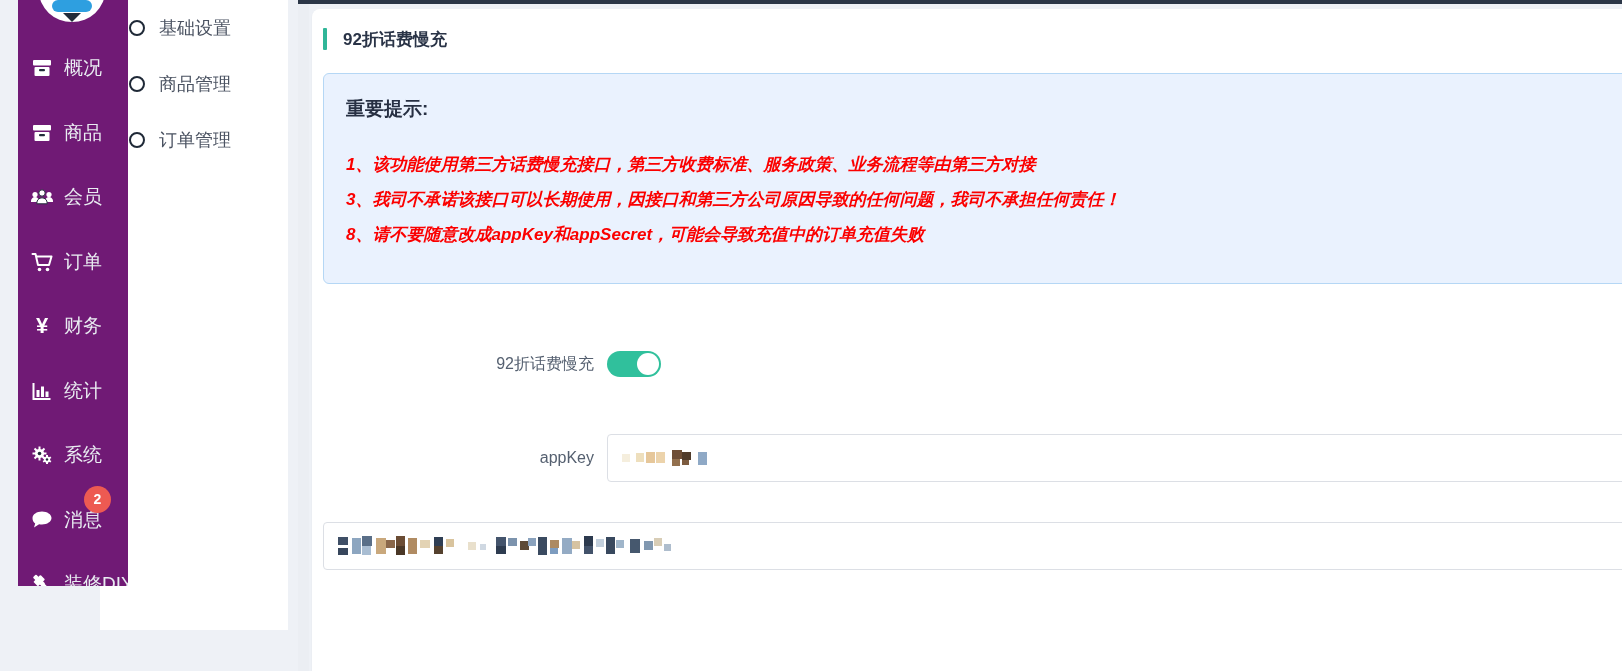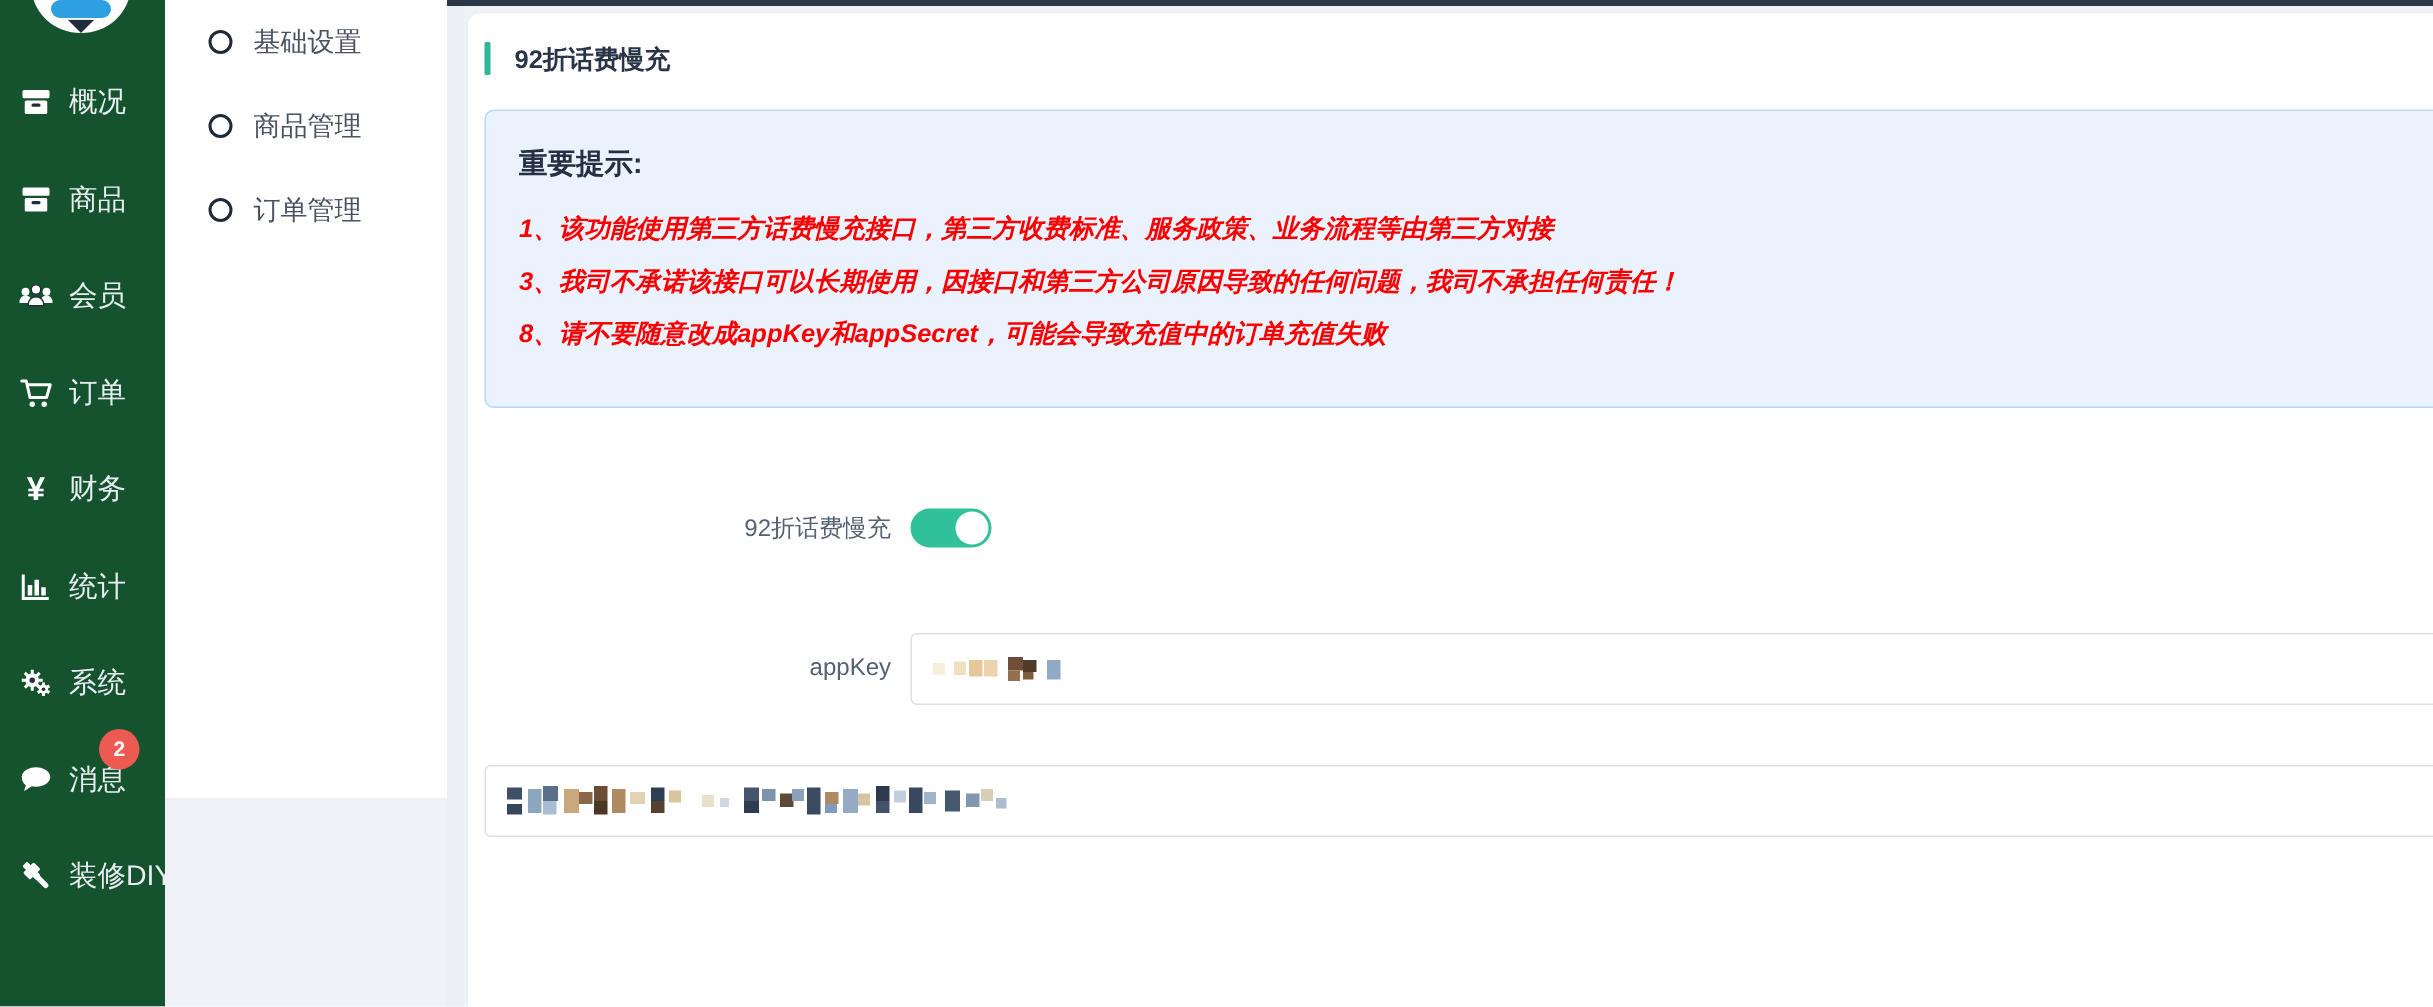--- a/index.html
+++ b/index.html
@@ -6,22 +6,22 @@
   html,body { width:1622px; height:671px; }
   body {
     position:relative; overflow:hidden;
     background:#eef1f6;
     font-family:"Liberation Sans","DejaVu Sans",sans-serif;
     -webkit-font-smoothing:antialiased;
   }
 
   
   .sidebar {
-    position:absolute; left:0; top:0; width:110px; height:671px;
-    background:#14532d; overflow:hidden; z-index:3;
+    position:absolute; left:18px; top:0; width:110px; height:586px;
+    background:#701a75; overflow:hidden; z-index:3;
   }
   .logo {
     position:absolute; top:-40px; left:21px; width:66px; height:62px;
     background:#ffffff; border-radius:50%;
   }
   .logo .logo-bar {
     position:absolute; left:13px; top:40px; width:40px; height:12px;
     background:#2e9fe0; border-radius:6px;
   }
   .logo .logo-notch {
@@ -38,21 +38,21 @@
   .nav-item svg { display:block; }
   .yen-glyph { font-size:22px; font-weight:bold; color:#ffffff; line-height:1; }
   .badge {
     position:absolute; left:66px; top:-2px; min-width:27px; height:27px;
     background:#ed5a52; border-radius:50%; color:#fff; font-size:14px; font-weight:bold;
     display:flex; align-items:center; justify-content:center; z-index:2;
   }
 
   
   .submenu {
-    position:absolute; left:110px; top:0; width:188px; height:532px;
+    position:absolute; left:100px; top:0; width:188px; height:630px;
     background:#ffffff; z-index:2;
   }
   .submenu-item {
     height:56px; display:flex; align-items:center; gap:14px;
     padding-left:29px; font-size:18px; color:#4a5261; cursor:pointer;
   }
   .submenu-item .ring {
     width:16px; height:16px; border:2.5px solid #1f2937; border-radius:50%; flex:none;
   }
 
@@ -69,21 +69,21 @@
   }
   .panel-title-row { display:flex; align-items:center; gap:16px; height:22px; }
   .accent-bar { width:4px; height:22px; background:#30b698; border-radius:1px; flex:none; }
   .panel-title { font-size:17px; font-weight:bold; color:#2a3447; }
 
   .alert {
     margin-top:23px; width:100%;
     background:#eaf2fe; border:1px solid #b5d7f5; border-radius:6px;
     padding:22px 20px 31px 22px;
   }
-  .alert-title { font-size:19px; font-weight:bold; color:#273043; margin-bottom:13px; }
+  .alert-title { font-size:19px; font-weight:bold; color:#273043; margin-bottom:25px; }
   .alert-line { font-size:17px; font-weight:bold; color:#fb0000; line-height:35px; white-space:nowrap;font-style:italic; }
 
   
   .form { margin-top:67px; }
   .form-row { display:flex; align-items:center; margin-bottom:40px; }
   .form-row.toggle-row { margin-bottom:57px; }
   .form-label {
     width:284px; flex:none; text-align:right; padding-right:13px;
     font-size:16px; color:#556070; white-space:nowrap;
   }

